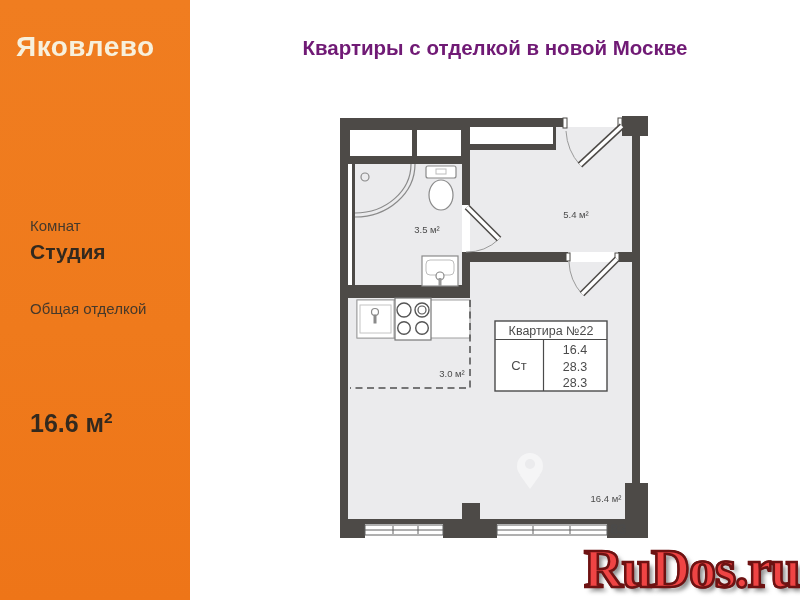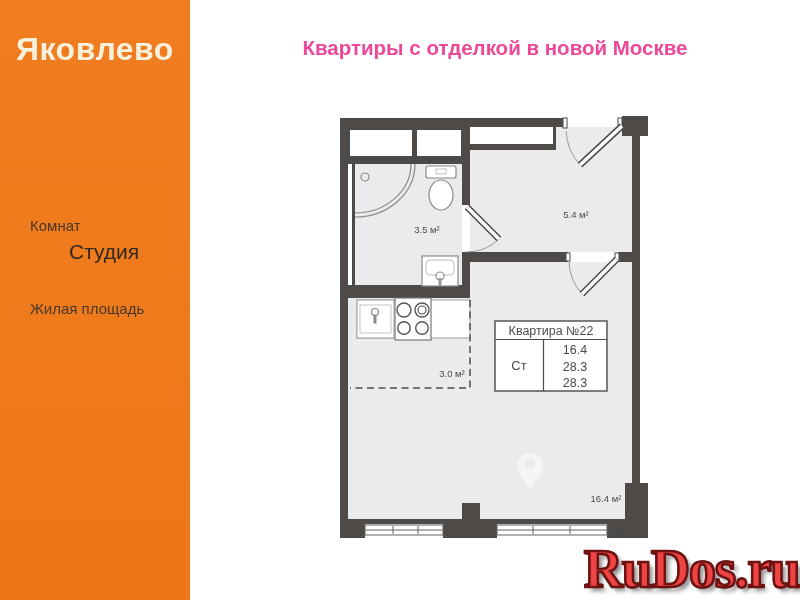--- a/index.html
+++ b/index.html
@@ -2,30 +2,30 @@
 <html><head>
 <meta charset="utf-8">
 <style>
   html,body{margin:0;padding:0;background:#fff;}
   #stage{position:relative;width:800px;height:600px;background:#ffffff;overflow:hidden;
          font-family:"Liberation Sans","DejaVu Sans",sans-serif;}
 
   
   .sidebar{position:absolute;left:0;top:0;width:190px;height:600px;
            background:linear-gradient(180deg,#f07d20 0%,#ef7a1c 55%,#ee7518 100%);}
-  .logo{position:absolute;left:16px;top:31px;font-size:32px;font-weight:bold;
+  .logo{position:absolute;left:16px;top:31px;font-size:28px;font-weight:bold;
         color:#f7f0dc;letter-spacing:.5px;}
   .spec-label{position:absolute;left:30px;font-size:15px;color:#46392b;}
-  .spec-value{position:absolute;left:30px;font-size:21px;font-weight:normal;color:#33291e;margin-left:39px;}
+  .spec-value{position:absolute;left:30px;font-size:21px;font-weight:bold;color:#33291e;}
   .spec-value.big{font-size:25px;}
   .spec-value sup{font-size:62%;}
 
   
   .title{position:absolute;left:190px;top:36px;width:610px;text-align:center;
-         font-size:20.5px;font-weight:bold;color:#ec4899;}
+         font-size:20.5px;font-weight:bold;color:#701a75;}
 
   
   .plan{position:absolute;left:338px;top:114px;width:312px;height:424px;}
   .plan text{font-family:"Liberation Sans","DejaVu Sans",sans-serif;fill:#4b4b4b;}
   .arealbl{font-size:9.5px;}
   .tbl{font-size:12.5px;fill:#3c3c3c;}
 
   
   .rudos{position:absolute;left:584px;top:538px;font-family:"Liberation Serif","DejaVu Serif",serif;
          font-size:54px;font-weight:bold;color:#ef4444;letter-spacing:-1px;
@@ -37,22 +37,25 @@
 <body>
 
 <div id="stage">
 
   <div class="sidebar">
     <div class="logo">Яковлево</div>
 
     <div class="spec-label" style="top:217px">Комнат</div>
     <div class="spec-value" style="top:240px">Студия</div>
 
-    <div class="spec-label" style="top:300px">Жилая площадь</div>
+    <div class="spec-label" style="top:300px">Общая отделкой</div>
 
+    <div class="spec-value big" style="top:409px">
+      <span>16.6 м</span><sup>2</sup>
+    </div>
   </div>
 
   <div class="title">Квартиры с отделкой в новой Москве</div>
 
   <svg class="plan" viewBox="0 0 312 424">
 
     <rect x="8" y="12" width="292" height="403" fill="#ebebed"></rect>
 
     <g fill="#4d4a47">
       <rect x="2" y="4" width="224" height="9"></rect>

